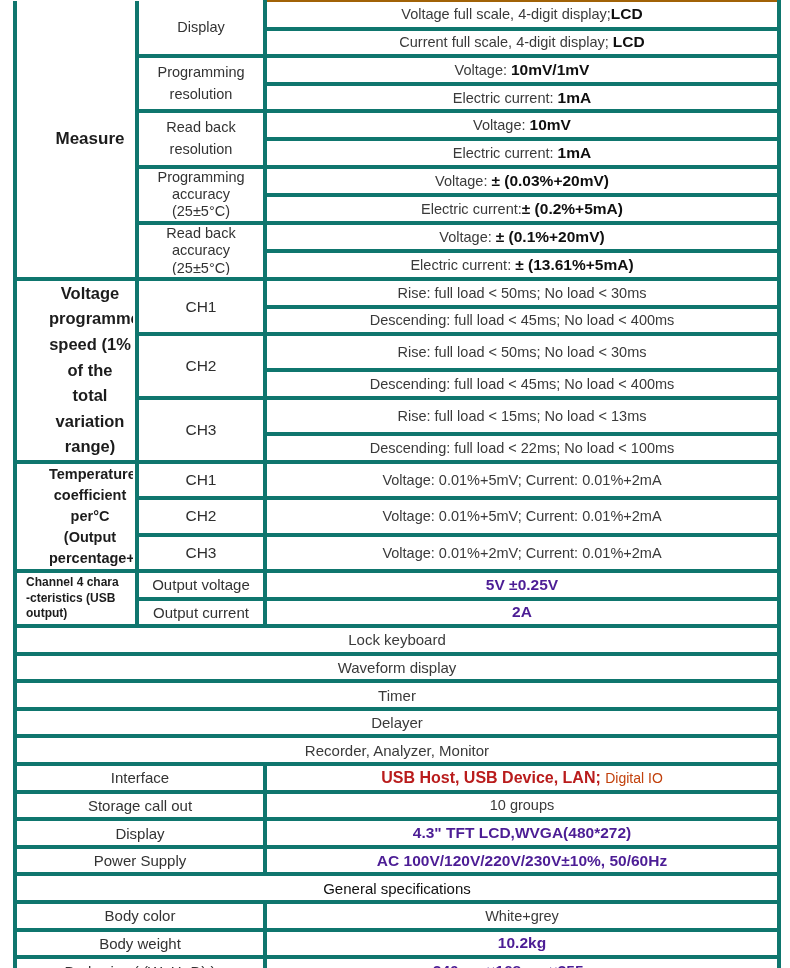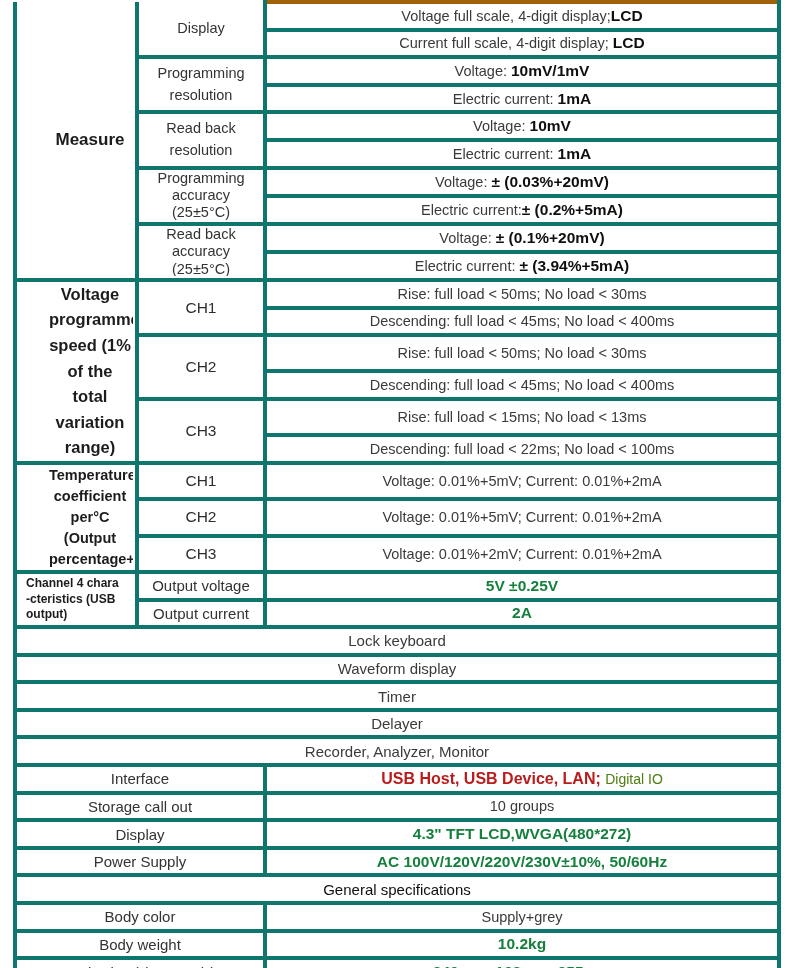--- a/index.html
+++ b/index.html
@@ -14,37 +14,37 @@
     border-collapse:collapse;
     border:2px solid #262626;border-top:none;
   }
   td{
     border:4px solid #0f766e;
     text-align:center;vertical-align:middle;
     padding:0 4px;font-size:14.5px;color:#3a3a3a;
     overflow:hidden;
   }
   tr{height:27.6px;}
-  .bt2{border-top:4px solid #a16207;border-radius:10px;}
+  .bt2{border-top:2px solid #a16207;border-radius:10px;}
   .cut{border-top:hidden;}
   .b{font-weight:bold;color:#0f0f0f;font-size:15.5px;}
   .side{font-weight:bold;color:#1c1c1c;padding-left:32px;}
   .measure{font-size:17px;}
   .sp{font-size:16.5px;white-space:pre-line;line-height:1.55;}
   .temp{font-size:14.5px;white-space:pre-line;line-height:1.45;}
   .ch4{font-size:12px;white-space:pre-line;line-height:1.3;text-align:left;padding-left:9px;}
   .glabel{white-space:pre-line;line-height:1.5;font-size:14.5px;color:#333333;}
   .tight{line-height:1.2;}
   .ch{font-size:15.5px;color:#2e2e2e;}
   .v{font-size:14.5px;}
   .feat{font-size:15px;color:#3a3a3a;margin-top:47px;}
   .ilabel{font-size:15px;color:#333333;}
-  .bv{font-weight:bold;font-size:15.5px;color:#15803d;}
+  .bv{font-weight:bold;font-size:15.5px;color:#4c1d95;}
   .ib{font-weight:bold;font-size:16px;color:#b91c1c;}
-  .ir{font-size:14px;color:#4d7c0f;}
+  .ir{font-size:14px;color:#c2410c;}
   .general{font-weight:normal;font-size:15px;color:#0f0f0f;}
 </style>
 </head>
 <body>
 
 <table class="spec">
   <colgroup>
     <col style="width:122px">
       <col style="width:128px">
       <col style="width:514px">
@@ -84,21 +84,21 @@
   <tr>
     <td class="v"><span>Electric current:</span><span class="b">± (0.2%+5mA)</span></td>
   </tr>
   <tr>
     <td rowspan="2" class="glabel tight bt2">Read back
 accuracy
 (25±5°C)</td>
     <td class="v bt2"><span>Voltage: </span><span class="b">± (0.1%+20mV)</span></td>
   </tr>
   <tr>
-    <td class="v"><span>Electric current: </span><span class="b">± (3.94%+5mA)</span></td>
+    <td class="v"><span>Electric current: </span><span class="b">± (13.61%+5mA)</span></td>
   </tr>
 
   <tr>
     <td rowspan="6" class="side sp bt2">Voltage
 programmed
 speed (1%
 of the total
 variation
 range)</td>
     <td rowspan="2" class="ch bt2">CH1</td>
@@ -182,21 +182,21 @@
   <tr>
     <td colspan="2" class="ilabel">Power Supply</td>
     <td class="v"><span class="bv">AC 100V/120V/220V/230V±10%, 50/60Hz</span></td>
   </tr>
 
   <tr>
     <td colspan="3" class="general bt2">General specifications</td>
   </tr>
   <tr>
     <td colspan="2" class="ilabel bt2">Body color</td>
-    <td class="v bt2">Supply+grey</td>
+    <td class="v bt2">White+grey</td>
   </tr>
   <tr>
     <td colspan="2" class="ilabel">Body weight</td>
     <td class="v"><span class="bv">10.2kg</span></td>
   </tr>
   <tr>
     <td colspan="2" class="ilabel">Body size ( (W×H×D) )</td>
     <td class="v"><span class="bv">240mm×168mm×355mm</span></td>
   </tr>
 </tbody>

